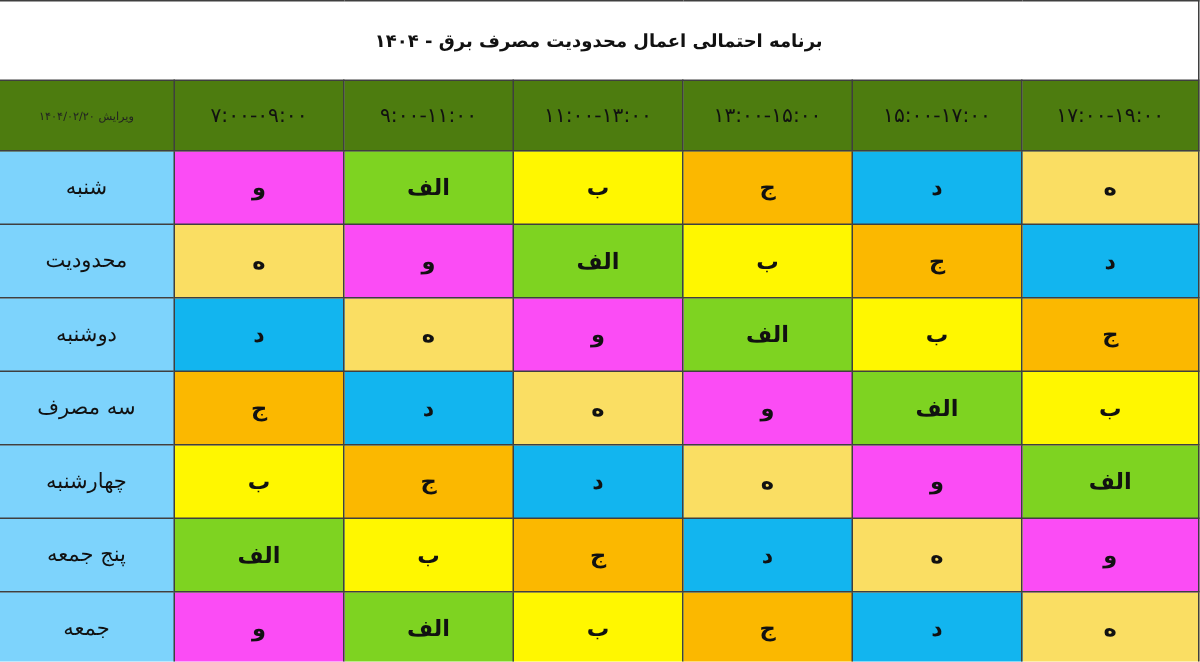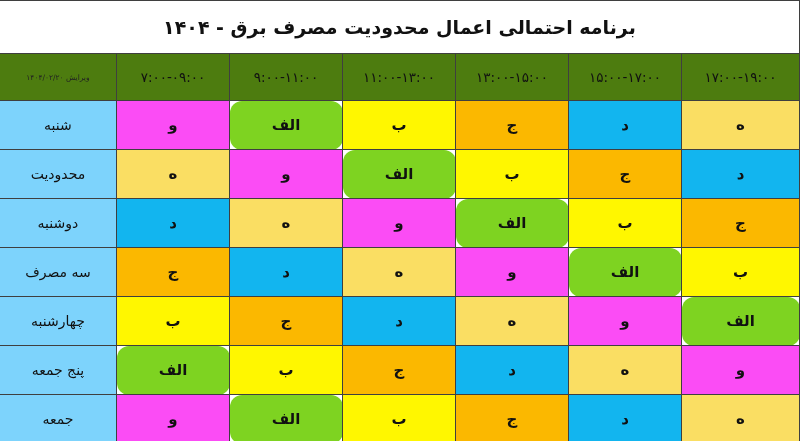--- a/index.html
+++ b/index.html
@@ -36,21 +36,21 @@
     border: 1px solid #3f3f3f;
     padding: 0;
     text-align: center;
     vertical-align: middle;
   }
 
   
   .title-cell {
     height: 52px;
     background: #ffffff;
-    font-size: 19px;
+    font-size: 12px;
     font-weight: bold;
     color: #111111;
     letter-spacing: 0px;
     white-space: nowrap;
   }
 
   
   .hdr-row td {
     height: 46px;
     background: #4d7c0f;
@@ -79,21 +79,21 @@
   }
   .day {
     background: #7dd3fc;
     font-size: 14px;
     font-weight: normal;
     color: #111111;
     white-space: nowrap;
   }
 
   
-  .g-alef { background: #7ed321; border-radius: 12px; }
+  .g-alef { background: #7ed321; }
   .g-be   { background: #fff700; }
   .g-jim  { background: #fbb800; }
   .g-dal  { background: #12b5ef; }
   .g-he   { background: #fade63; }
   .g-vav  { background: #fb4cf5; }
 
   
 </style>
 </head>
 <body>

